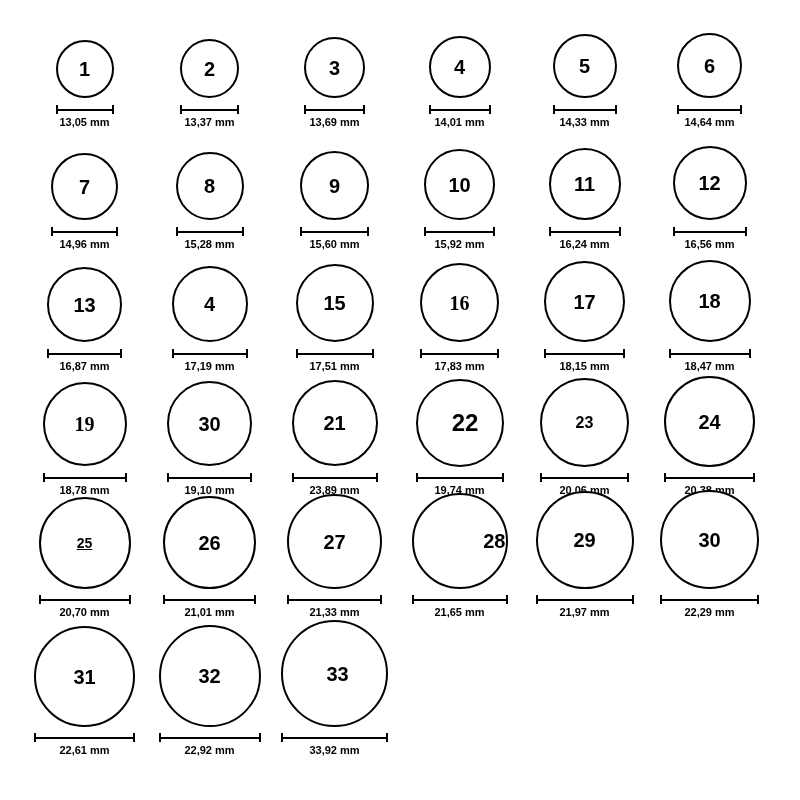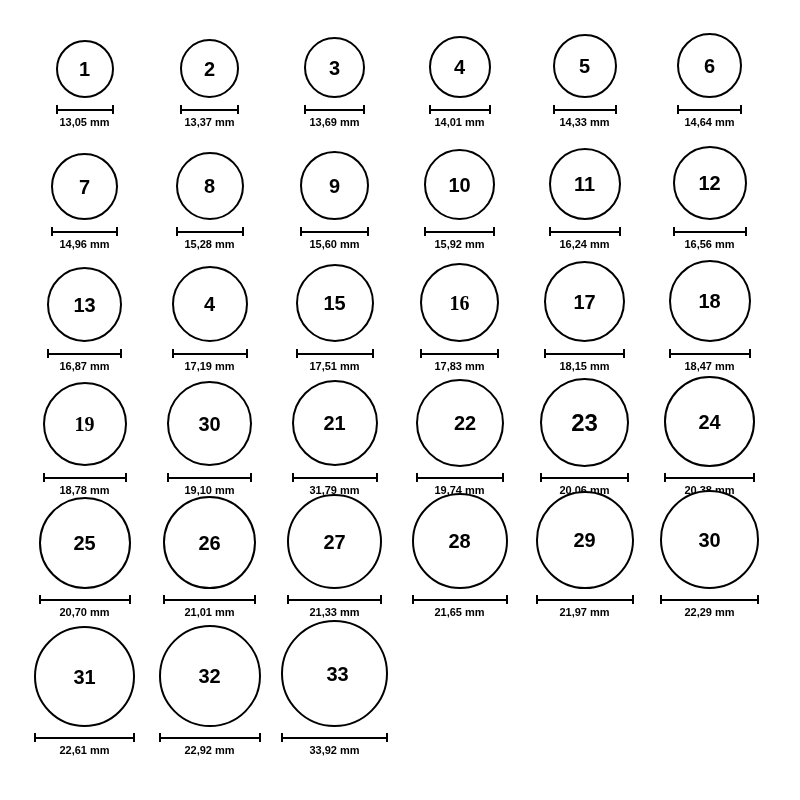--- a/index.html
+++ b/index.html
@@ -365,40 +365,40 @@
       <div class="ring-cell" style="width: 125px; height: 118px;">
         <div class="ring-circle-wrap" style="height: 88px;">
           <div class="ring-circle" style="width: 86px; height: 86px;">
             <div class="ring-number" style="font-size: 20px;">21</div>
           </div>
         </div>
         <div class="ring-measure">
           <div class="ring-bar" style="width: 86px;">
             <span class="tick-line"></span>
           </div>
-          <div class="ring-label">31,79 mm</div>
+          <div class="ring-label">23,89 mm</div>
         </div>
       </div>
       <div class="ring-cell" style="width: 125px; height: 118px;">
         <div class="ring-circle-wrap" style="height: 90px;">
           <div class="ring-circle" style="width: 88px; height: 88px;">
-            <div class="ring-number" style="font-size: 20px; margin-left: 11px;">22</div>
+            <div class="ring-number" style="font-size: 24px; margin-left: 11px;">22</div>
           </div>
         </div>
         <div class="ring-measure">
           <div class="ring-bar" style="width: 88px;">
             <span class="tick-line"></span>
           </div>
           <div class="ring-label">19,74 mm</div>
         </div>
       </div>
       <div class="ring-cell" style="width: 125px; height: 118px;">
         <div class="ring-circle-wrap" style="height: 91px;">
           <div class="ring-circle" style="width: 89px; height: 89px;">
-            <div class="ring-number" style="font-size: 24px;">23</div>
+            <div class="ring-number" style="font-size: 16px;">23</div>
           </div>
         </div>
         <div class="ring-measure">
           <div class="ring-bar" style="width: 89px;">
             <span class="tick-line"></span>
           </div>
           <div class="ring-label">20,06 mm</div>
         </div>
       </div>
       <div class="ring-cell" style="width: 125px; height: 118px;">
@@ -412,21 +412,21 @@
             <span class="tick-line"></span>
           </div>
           <div class="ring-label">20,38 mm</div>
         </div>
       </div>
     </div>
     <div class="ring-row" style="position: absolute; left: 22px; top: 500px; height: 118px;">
       <div class="ring-cell" style="width: 125px; height: 118px;">
         <div class="ring-circle-wrap" style="height: 94px;">
           <div class="ring-circle" style="width: 92px; height: 92px;">
-            <div class="ring-number" style="font-size: 20px;">25</div>
+            <div class="ring-number" style="font-size: 14px; text-decoration: underline;">25</div>
           </div>
         </div>
         <div class="ring-measure">
           <div class="ring-bar" style="width: 92px;">
             <span class="tick-line"></span>
           </div>
           <div class="ring-label">20,70 mm</div>
         </div>
       </div>
       <div class="ring-cell" style="width: 125px; height: 118px;">
@@ -450,21 +450,21 @@
         </div>
         <div class="ring-measure">
           <div class="ring-bar" style="width: 95px;">
             <span class="tick-line"></span>
           </div>
           <div class="ring-label">21,33 mm</div>
         </div>
       </div>
       <div class="ring-cell" style="width: 125px; height: 118px;">
         <div class="ring-circle-wrap" style="height: 98px;">
-          <div class="ring-circle" style="width: 96px; height: 96px;">
+          <div class="ring-circle" style="width: 96px; height: 96px; justify-content: flex-end;">
             <div class="ring-number" style="font-size: 20px;">28</div>
           </div>
         </div>
         <div class="ring-measure">
           <div class="ring-bar" style="width: 96px;">
             <span class="tick-line"></span>
           </div>
           <div class="ring-label">21,65 mm</div>
         </div>
       </div>

